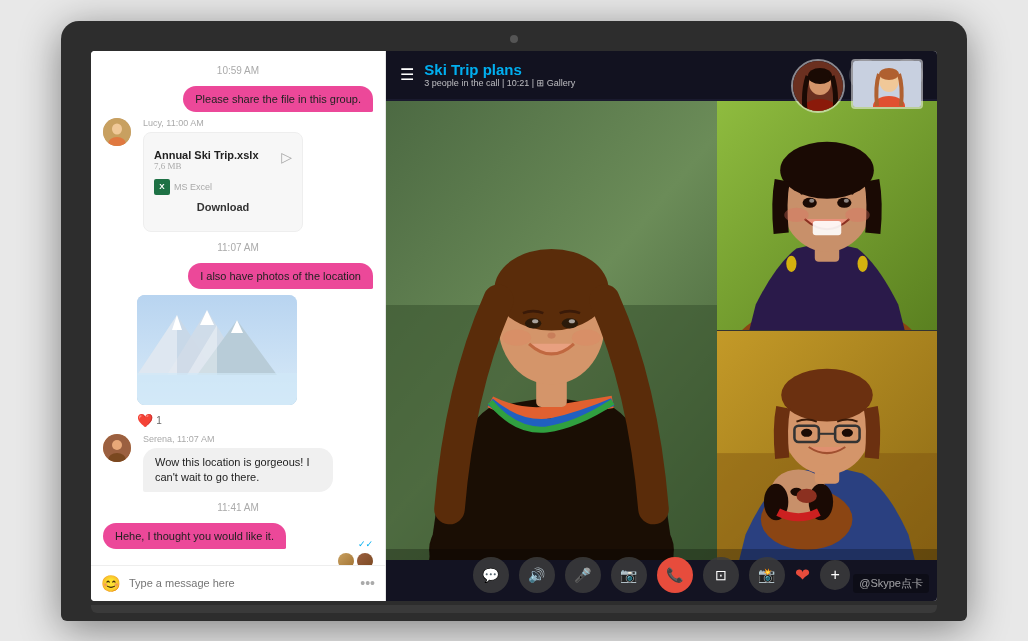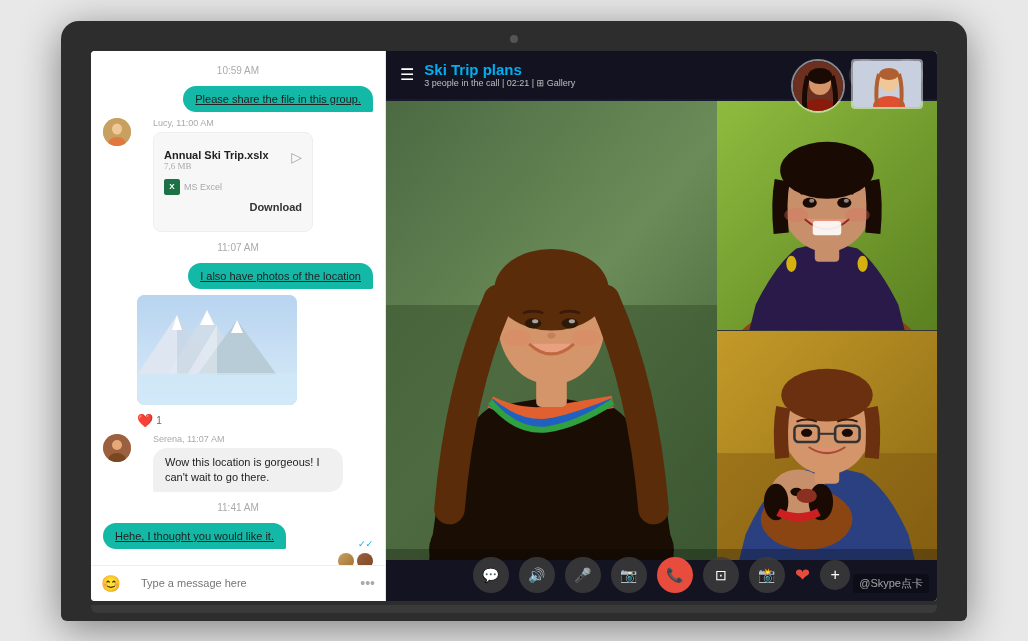--- a/index.html
+++ b/index.html
@@ -65,33 +65,32 @@
 
     .timestamp {
       text-align: center;
       font-size: 10px;
       color: #aaa;
       margin: 4px 0;
     }
 
     .bubble-right {
       align-self: flex-end;
-      background: #14b8a6;
+      background: #ec4899;
       border-radius: 14px 14px 2px 14px;
       padding: 7px 12px;
       font-size: 11px;
       color: #222;
       max-width: 200px;
-      text-decoration: underline;
     }
 
     .msg-row {
       display: flex;
       align-items: flex-start;
-      gap: 22px;
+      gap: 12px;
     }
 
     .avatar-sm {
       width: 28px;
       height: 28px;
       border-radius: 50%;
       background: #c8a87a;
       flex-shrink: 0;
       overflow: hidden;
       display: flex;
@@ -172,21 +171,21 @@
       font-size: 14px;
     }
 
     .download-btn {
       background: none;
       border: none;
       font-size: 11px;
       font-weight: 700;
       color: #333;
       cursor: pointer;
-      text-align: right;
+      text-align: center;
       padding: 2px 0;
     }
 
     .photo-bubble {
       width: 160px;
       height: 110px;
       border-radius: 8px;
       overflow: hidden;
       background: linear-gradient(135deg, #b8cfe8 0%, #7a9ab5 30%, #d4e8f5 60%, #8ab5d0 100%);
       position: relative;
@@ -238,21 +237,20 @@
       color: #aaa;
     }
 
     .msg-input {
       flex: 1;
       border: none;
       outline: none;
       font-size: 11px;
       color: #aaa;
       background: transparent;
-      margin-left: 12px;
     }
 
     .more-btn {
       font-size: 14px;
       color: #aaa;
       cursor: pointer;
     }
 
     
     .video-panel {
@@ -576,21 +574,21 @@
         <span class="more-btn">•••</span>
       </div>
     </div>
 
     <div class="video-panel">
 
       <div class="video-header">
         <span class="hamburger-icon">☰</span>
         <div>
           <div class="call-title">Ski Trip plans</div>
-          <div class="call-subtitle">3 people in the call | 02:21 | ⊞ Gallery</div>
+          <div class="call-subtitle">3 people in the call | 10:21 | ⊞ Gallery</div>
         </div>
         <div class="header-right">
           <div class="header-icon-btn">
             <span>⚙</span>
           </div>
           <div class="header-icon-btn">
             <span>👤</span>
           </div>
         </div>
       </div>

